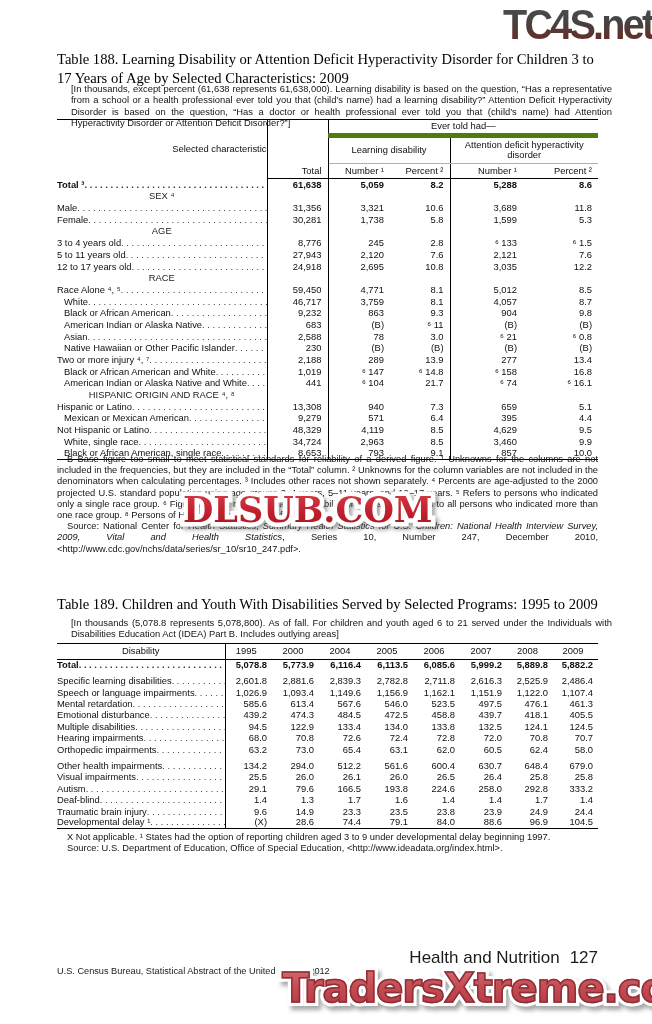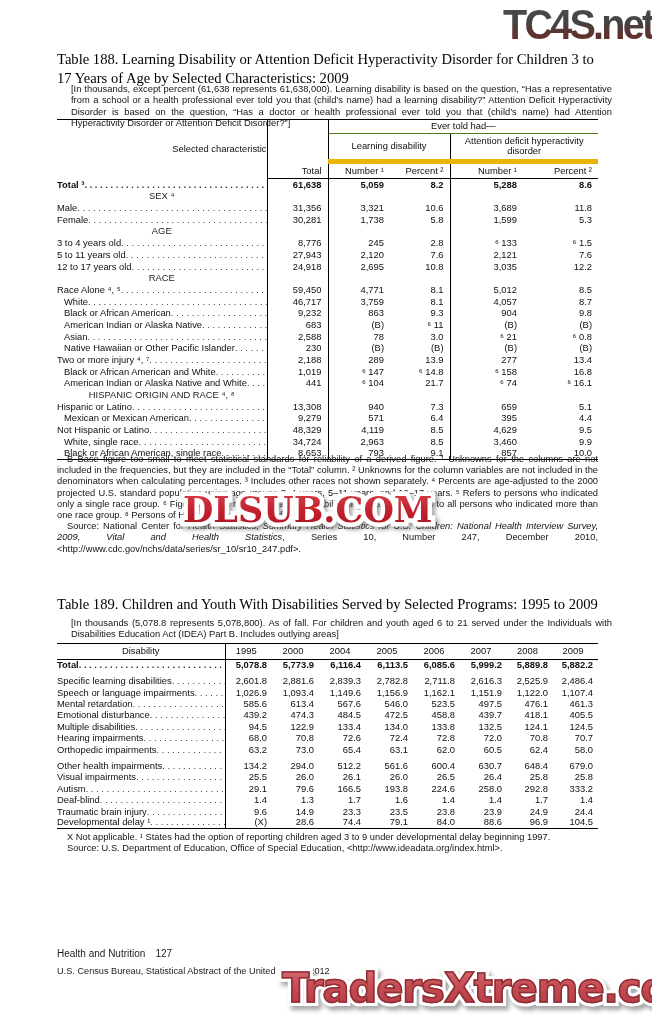--- a/index.html
+++ b/index.html
@@ -13,22 +13,22 @@
 
   
   table{border-collapse:collapse;table-layout:fixed;position:absolute;left:57px;width:541px;
         font-size:9.4px;line-height:10.5px;color:#0f0f0f;}
   #t188{top:119px;border-top:1.8px solid #000;border-bottom:1.2px solid #000;}
   #t189{top:643px;border-top:1.8px solid #000;border-bottom:1.2px solid #000;}
   th{font-weight:normal;font-size:9.4px;padding:0;}
   td{padding:0;vertical-align:bottom;}
   .hchar{vertical-align:middle;text-align:right;border-right:1px solid #000;}
   .hsp{border-right:1px solid #000;}
-  .hspan{text-align:center;border-bottom:1px solid #4d7c0f;padding:1px 0 1px;}
-  .hgroup{text-align:center;vertical-align:middle;border-bottom:5px solid #eab308;padding:2px 8px;}
+  .hspan{text-align:center;border-bottom:5px solid #4d7c0f;padding:1px 0 1px;}
+  .hgroup{text-align:center;vertical-align:middle;border-bottom:1px solid #eab308;padding:2px 8px;}
   .g1{border-right:1px solid #000;}
   #t188 thead .cols th{text-align:right;padding:2px 6px 2px 0;border-bottom:1.8px solid #000;vertical-align:bottom;}
   #t188 thead .cols th.bR{border-right:1px solid #000;}
   #t188 tbody tr{height:11.7px;}
   #t188 tbody td:nth-child(1),#t188 tbody td:nth-child(2),#t188 tbody td:nth-child(4){border-right:1px solid #000;}
   #t189 thead th{border-bottom:1.5px solid #000;text-align:center;padding:2px 5px 2px 0;}
   #t189 thead th.dis{text-align:center;border-right:1px solid #000;padding:2px 0;}
   #t189 tbody td:nth-child(1){border-right:1px solid #000;}
   #t189 tbody tr{height:11.4px;}
   #t189 tbody tr.gap{height:5px;}
@@ -42,21 +42,21 @@
   .dots{flex:1;overflow:hidden;white-space:nowrap;color:#333;}
   .dots::before{content:" .\00a0.\00a0.\00a0.\00a0.\00a0.\00a0.\00a0.\00a0.\00a0.\00a0.\00a0.\00a0.\00a0.\00a0.\00a0.\00a0.\00a0.\00a0.\00a0.\00a0.\00a0.\00a0.\00a0.\00a0.\00a0.\00a0.\00a0.\00a0.\00a0.\00a0.\00a0.\00a0.\00a0.\00a0.\00a0.\00a0.\00a0.\00a0.";}
 
   
   .fn{position:absolute;left:57px;width:541px;font-size:9.3px;line-height:11.2px;text-align:justify;}
   .fn p{margin:0;text-indent:10px;}
   .fn189{position:absolute;left:57px;width:541px;font-size:9.3px;line-height:11.3px;}
   .fn189 p{margin:0;text-indent:10px;}
 
   
-  .rhead{position:absolute;left:57px;width:541px;top:948px;text-align:left;font-size:10px;color:#1c1c1c;}
+  .rhead{position:absolute;left:57px;width:541px;top:948px;text-align:right;font-size:17px;color:#1c1c1c;}
   .rhead .pgnum{margin-left:10px;}
   .census{position:absolute;left:57px;top:966px;font-size:9.2px;color:#1c1c1c;}
 
   
   .wm-top{position:absolute;top:0px;right:0px;font-family:"Liberation Sans",sans-serif;
     font-weight:bold;font-size:43px;letter-spacing:-3px;transform:scaleX(.92);transform-origin:right top;
     background:linear-gradient(180deg,#4a4a4a 0%,#3d3d3d 42%,#5d2721 78%,#70332a 100%);
     -webkit-background-clip:text;background-clip:text;color:transparent;filter:blur(.3px);opacity:.96;}
   .wm-mid{position:absolute;left:183px;top:492px;font-family:"DejaVu Serif",serif;font-weight:bold;
     font-size:35px;line-height:1;letter-spacing:0px;filter:drop-shadow(3px 3px 2px rgba(90,90,90,.55));white-space:nowrap;}

